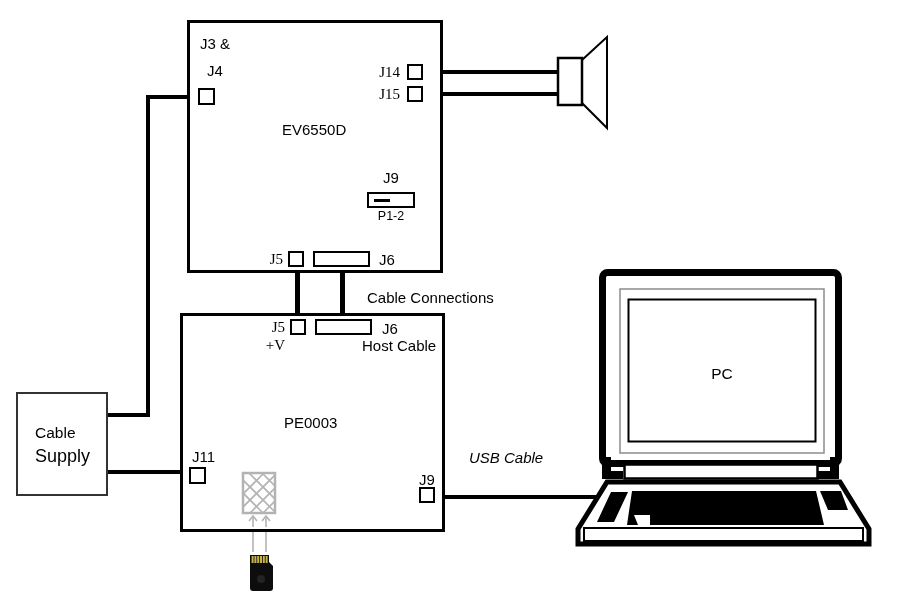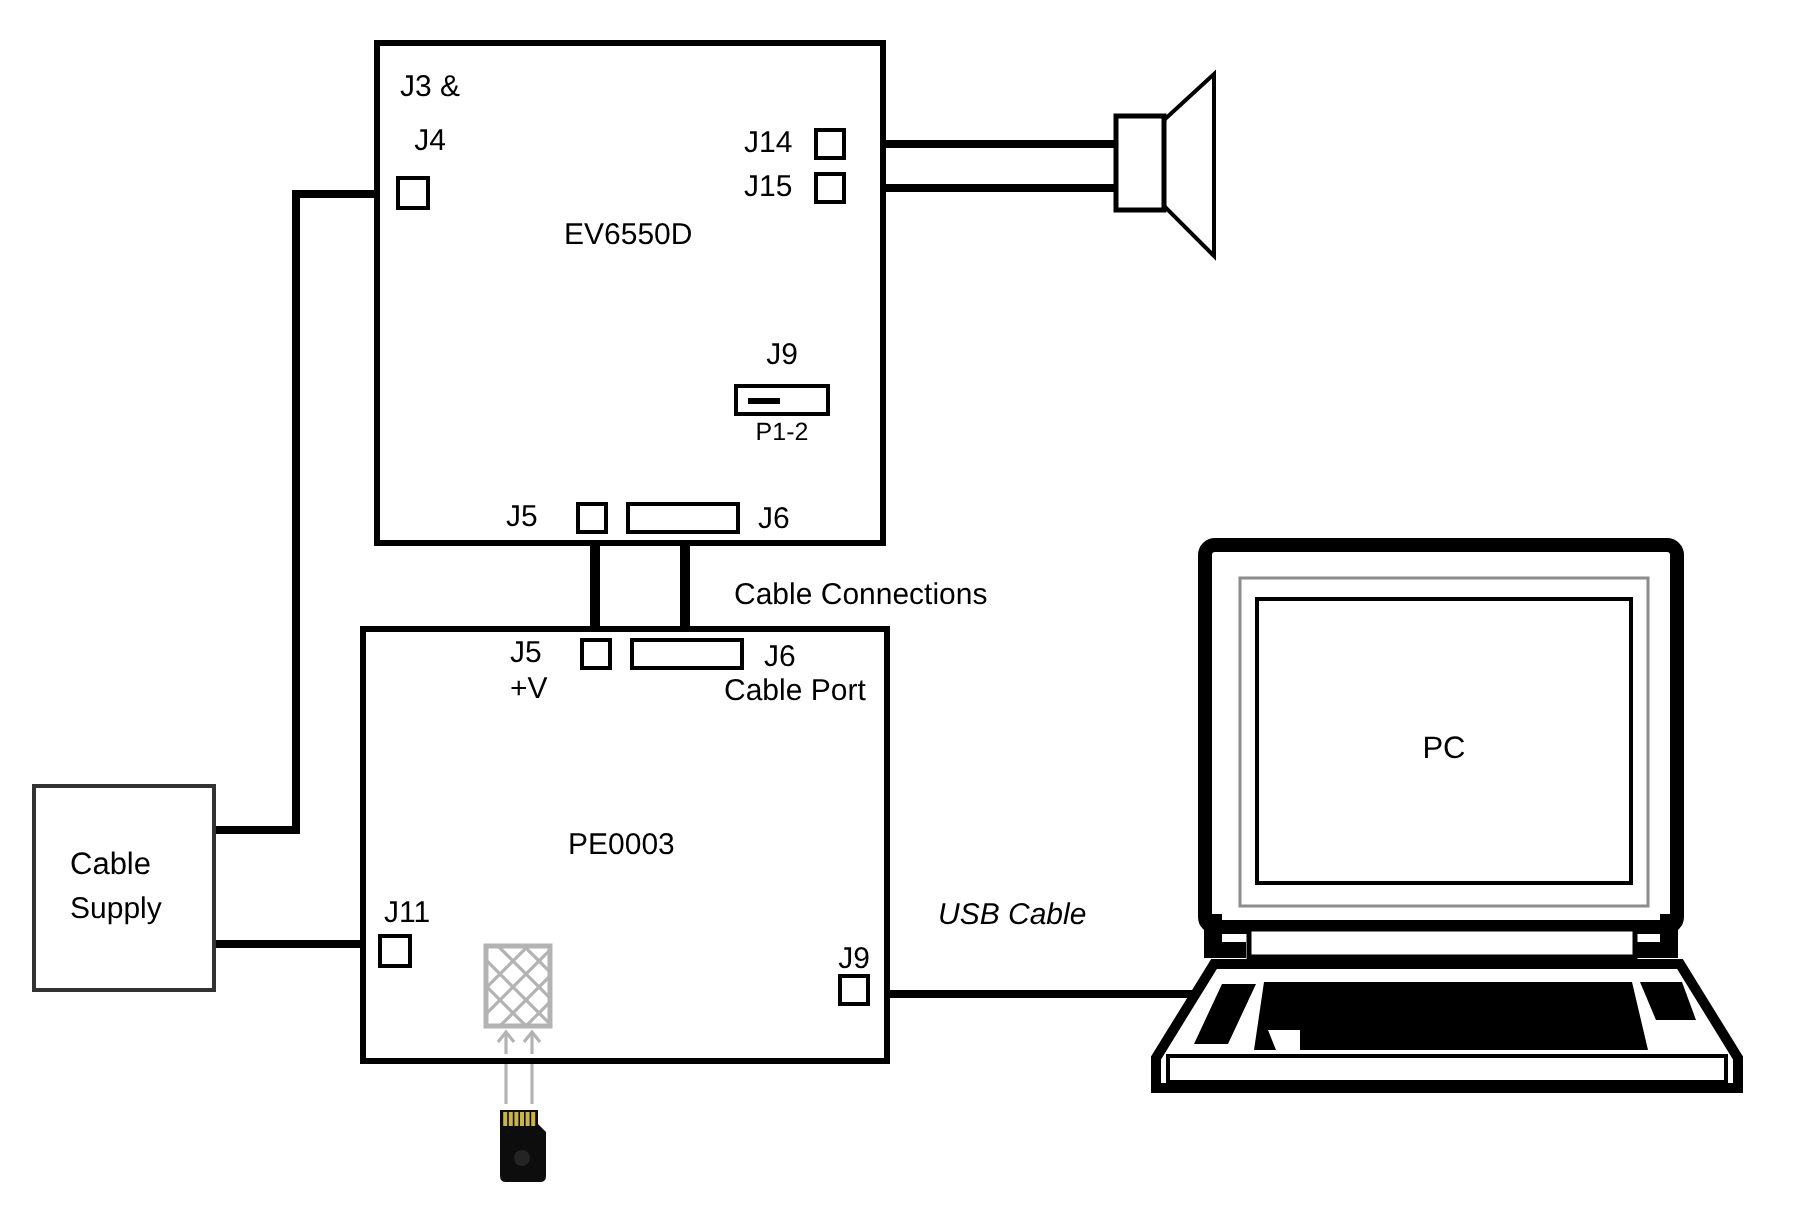--- a/index.html
+++ b/index.html
@@ -6,21 +6,21 @@
   .canvas{
     position:relative;width:903px;height:607px;background:#ffffff;
     font-family:"Liberation Sans", sans-serif;color:#000;overflow:hidden;
   }
   .box{position:absolute;background:#fff;box-sizing:border-box;z-index:2;}
   .box-black{border:3px solid #000;}
   .box-ps{border:2px solid #333;}
   .lbl{position:absolute;font-size:15px;line-height:1.1;white-space:nowrap;z-index:5;}
   .lbl.sm{font-size:12.5px;}
   .ctr{text-align:center;}
-  .rgt{text-align:left;}
+  .rgt{text-align:right;font-family:Liberation Serif, serif;}
   .sq{position:absolute;width:16px;height:16px;box-sizing:border-box;border:2px solid #000;background:#fff;z-index:5;}
   .wrect{position:absolute;width:57px;height:16px;box-sizing:border-box;border:2px solid #000;background:#fff;z-index:5;}
   .jrect{position:absolute;width:48px;height:16px;box-sizing:border-box;border:2px solid #000;background:#fff;z-index:5;}
   .jrect .dash{position:absolute;left:5px;top:5px;width:16px;height:2.5px;background:#000;}
   .ln{position:absolute;background:#000;z-index:1;}
   .svgabs{position:absolute;z-index:3;}
 </style>
 </head>
 <body>
 
@@ -37,49 +37,49 @@
   <div class="ln" style="left:444px;top:495px;width:152px;height:4px;"></div>
 
   <div class="box box-black" style="left:187px;top:20px;width:256px;height:253px;"></div>
   <div class="lbl ctr" style="left:197px;top:36px;width:36px;">J3 &amp;</div>
   <div class="lbl ctr" style="left:197px;top:63px;width:36px;">J4</div>
   <div class="sq" style="left:198px;top:88px;width:17px;height:17px;"></div>
   <div class="lbl rgt" style="left:372px;top:64px;width:28px;">J14</div>
   <div class="sq" style="left:407px;top:64px;"></div>
   <div class="lbl rgt" style="left:372px;top:86px;width:28px;">J15</div>
   <div class="sq" style="left:407px;top:86px;"></div>
-  <div class="lbl" style="left:282px;top:110px;">EV6550D</div>
+  <div class="lbl" style="left:282px;top:122px;">EV6550D</div>
   <div class="lbl ctr" style="left:367px;top:170px;width:48px;">J9</div>
   <div class="jrect" style="left:367px;top:192px;">
     <span class="dash"></span>
   </div>
   <div class="lbl sm ctr" style="left:367px;top:210px;width:48px;">P1-2</div>
   <div class="lbl rgt" style="left:253px;top:251px;width:30px;">J5</div>
   <div class="sq" style="left:288px;top:251px;"></div>
   <div class="wrect" style="left:313px;top:251px;"></div>
   <div class="lbl" style="left:379px;top:252px;">J6</div>
 
   <div class="lbl" style="left:367px;top:290px;">Cable Connections</div>
 
   <div class="box box-black" style="left:180px;top:313px;width:265px;height:219px;"></div>
   <div class="lbl rgt" style="left:255px;top:319px;width:30px;">J5</div>
   <div class="sq" style="left:290px;top:319px;"></div>
   <div class="lbl rgt" style="left:255px;top:337px;width:30px;">+V</div>
   <div class="wrect" style="left:315px;top:319px;"></div>
   <div class="lbl" style="left:382px;top:321px;">J6</div>
-  <div class="lbl" style="left:362px;top:338px;">Cable Port</div>
+  <div class="lbl" style="left:362px;top:338px;">Host Cable</div>
   <div class="lbl" style="left:284px;top:415px;">PE0003</div>
   <div class="lbl" style="left:192px;top:449px;">J11</div>
   <div class="sq" style="left:189px;top:467px;width:17px;height:17px;"></div>
   <div class="lbl ctr" style="left:417px;top:472px;width:20px;">J9</div>
   <div class="sq" style="left:419px;top:487px;"></div>
 
   <div class="box box-ps" style="left:16px;top:392px;width:92px;height:104px;"></div>
   <div class="lbl" style="left:35px;top:424px;font-size:15.5px;">Cable</div>
-  <div class="lbl" style="left:35px;top:447px;font-size:15px;">Supply</div>
+  <div class="lbl" style="left:35px;top:447px;font-size:18px;">Supply</div>
 
   <div class="lbl" style="left:469px;top:450px;font-style:italic;">USB Cable</div>
 
   <svg class="svgabs" style="left:553px;top:30px;" width="62" height="106" viewBox="553 30 62 106">
     <polygon points="582,60 607,37 607,128 582,103" fill="#fff" stroke="#000" stroke-width="2"></polygon>
     <rect x="558" y="58" width="24" height="47" fill="#fff" stroke="#000" stroke-width="2.5"></rect>
   </svg>
 
   <svg class="svgabs" style="left:238px;top:468px;" width="44" height="92" viewBox="0 0 44 92">
     <defs>

